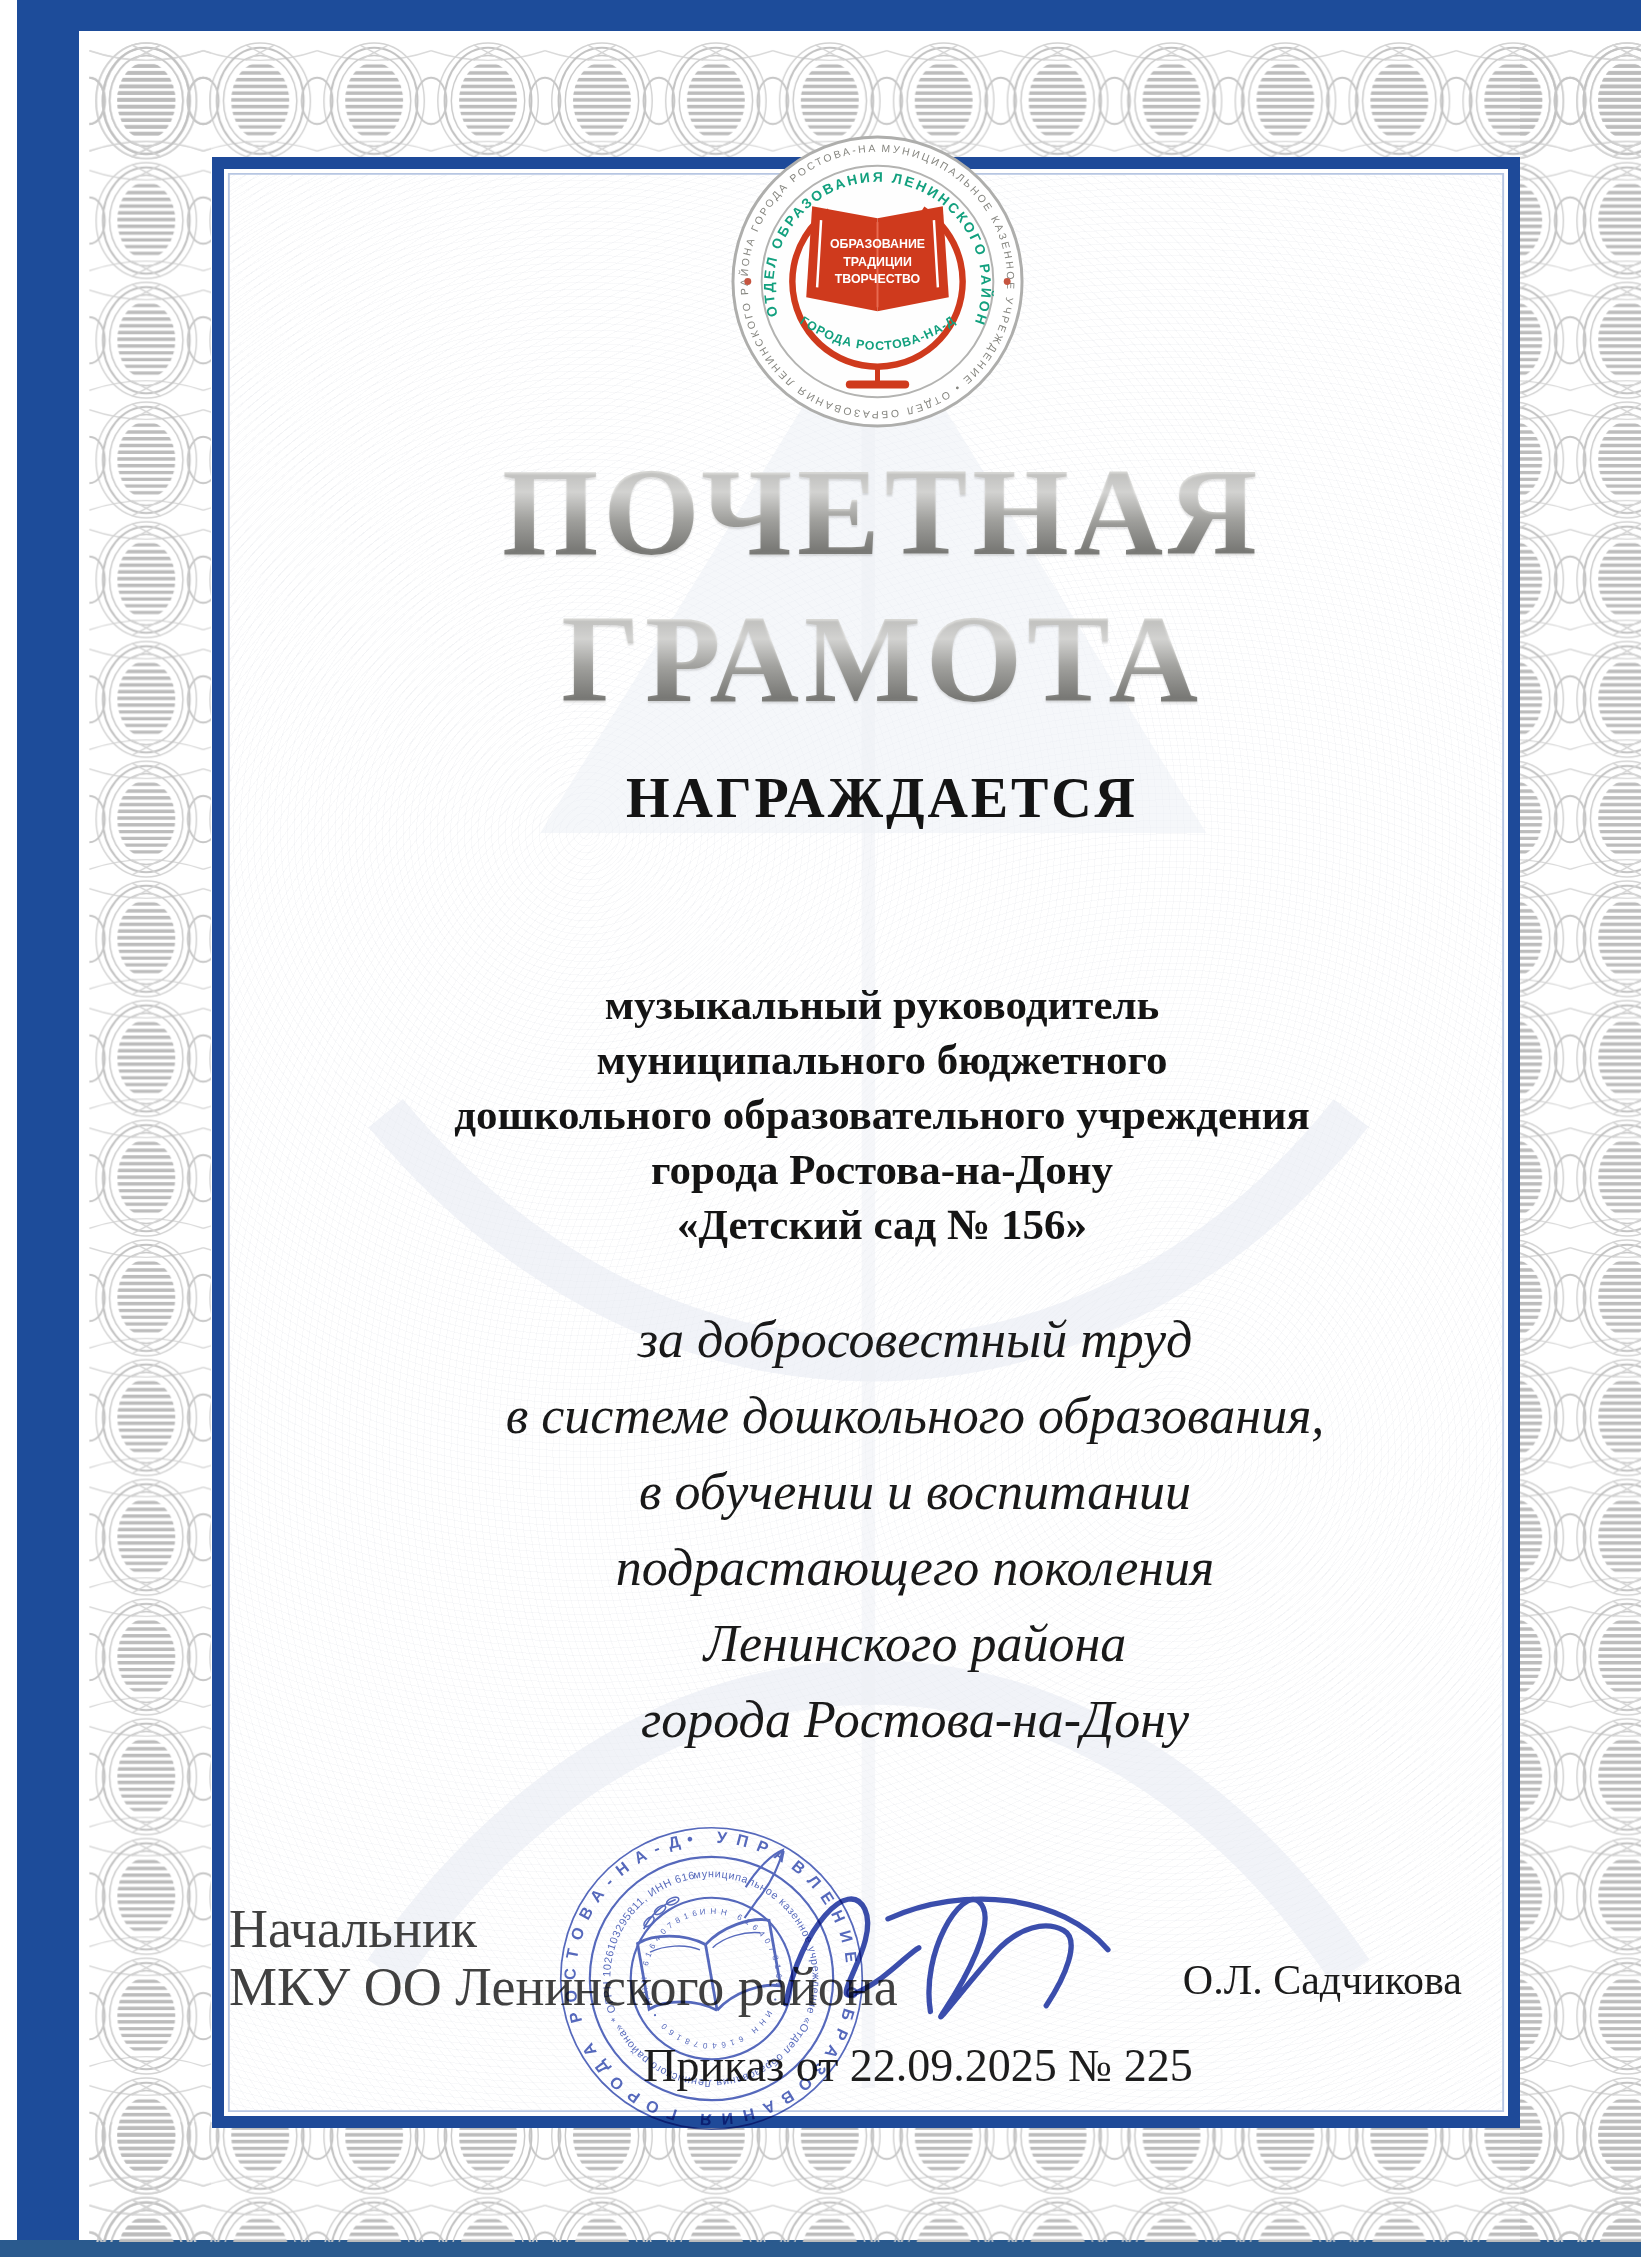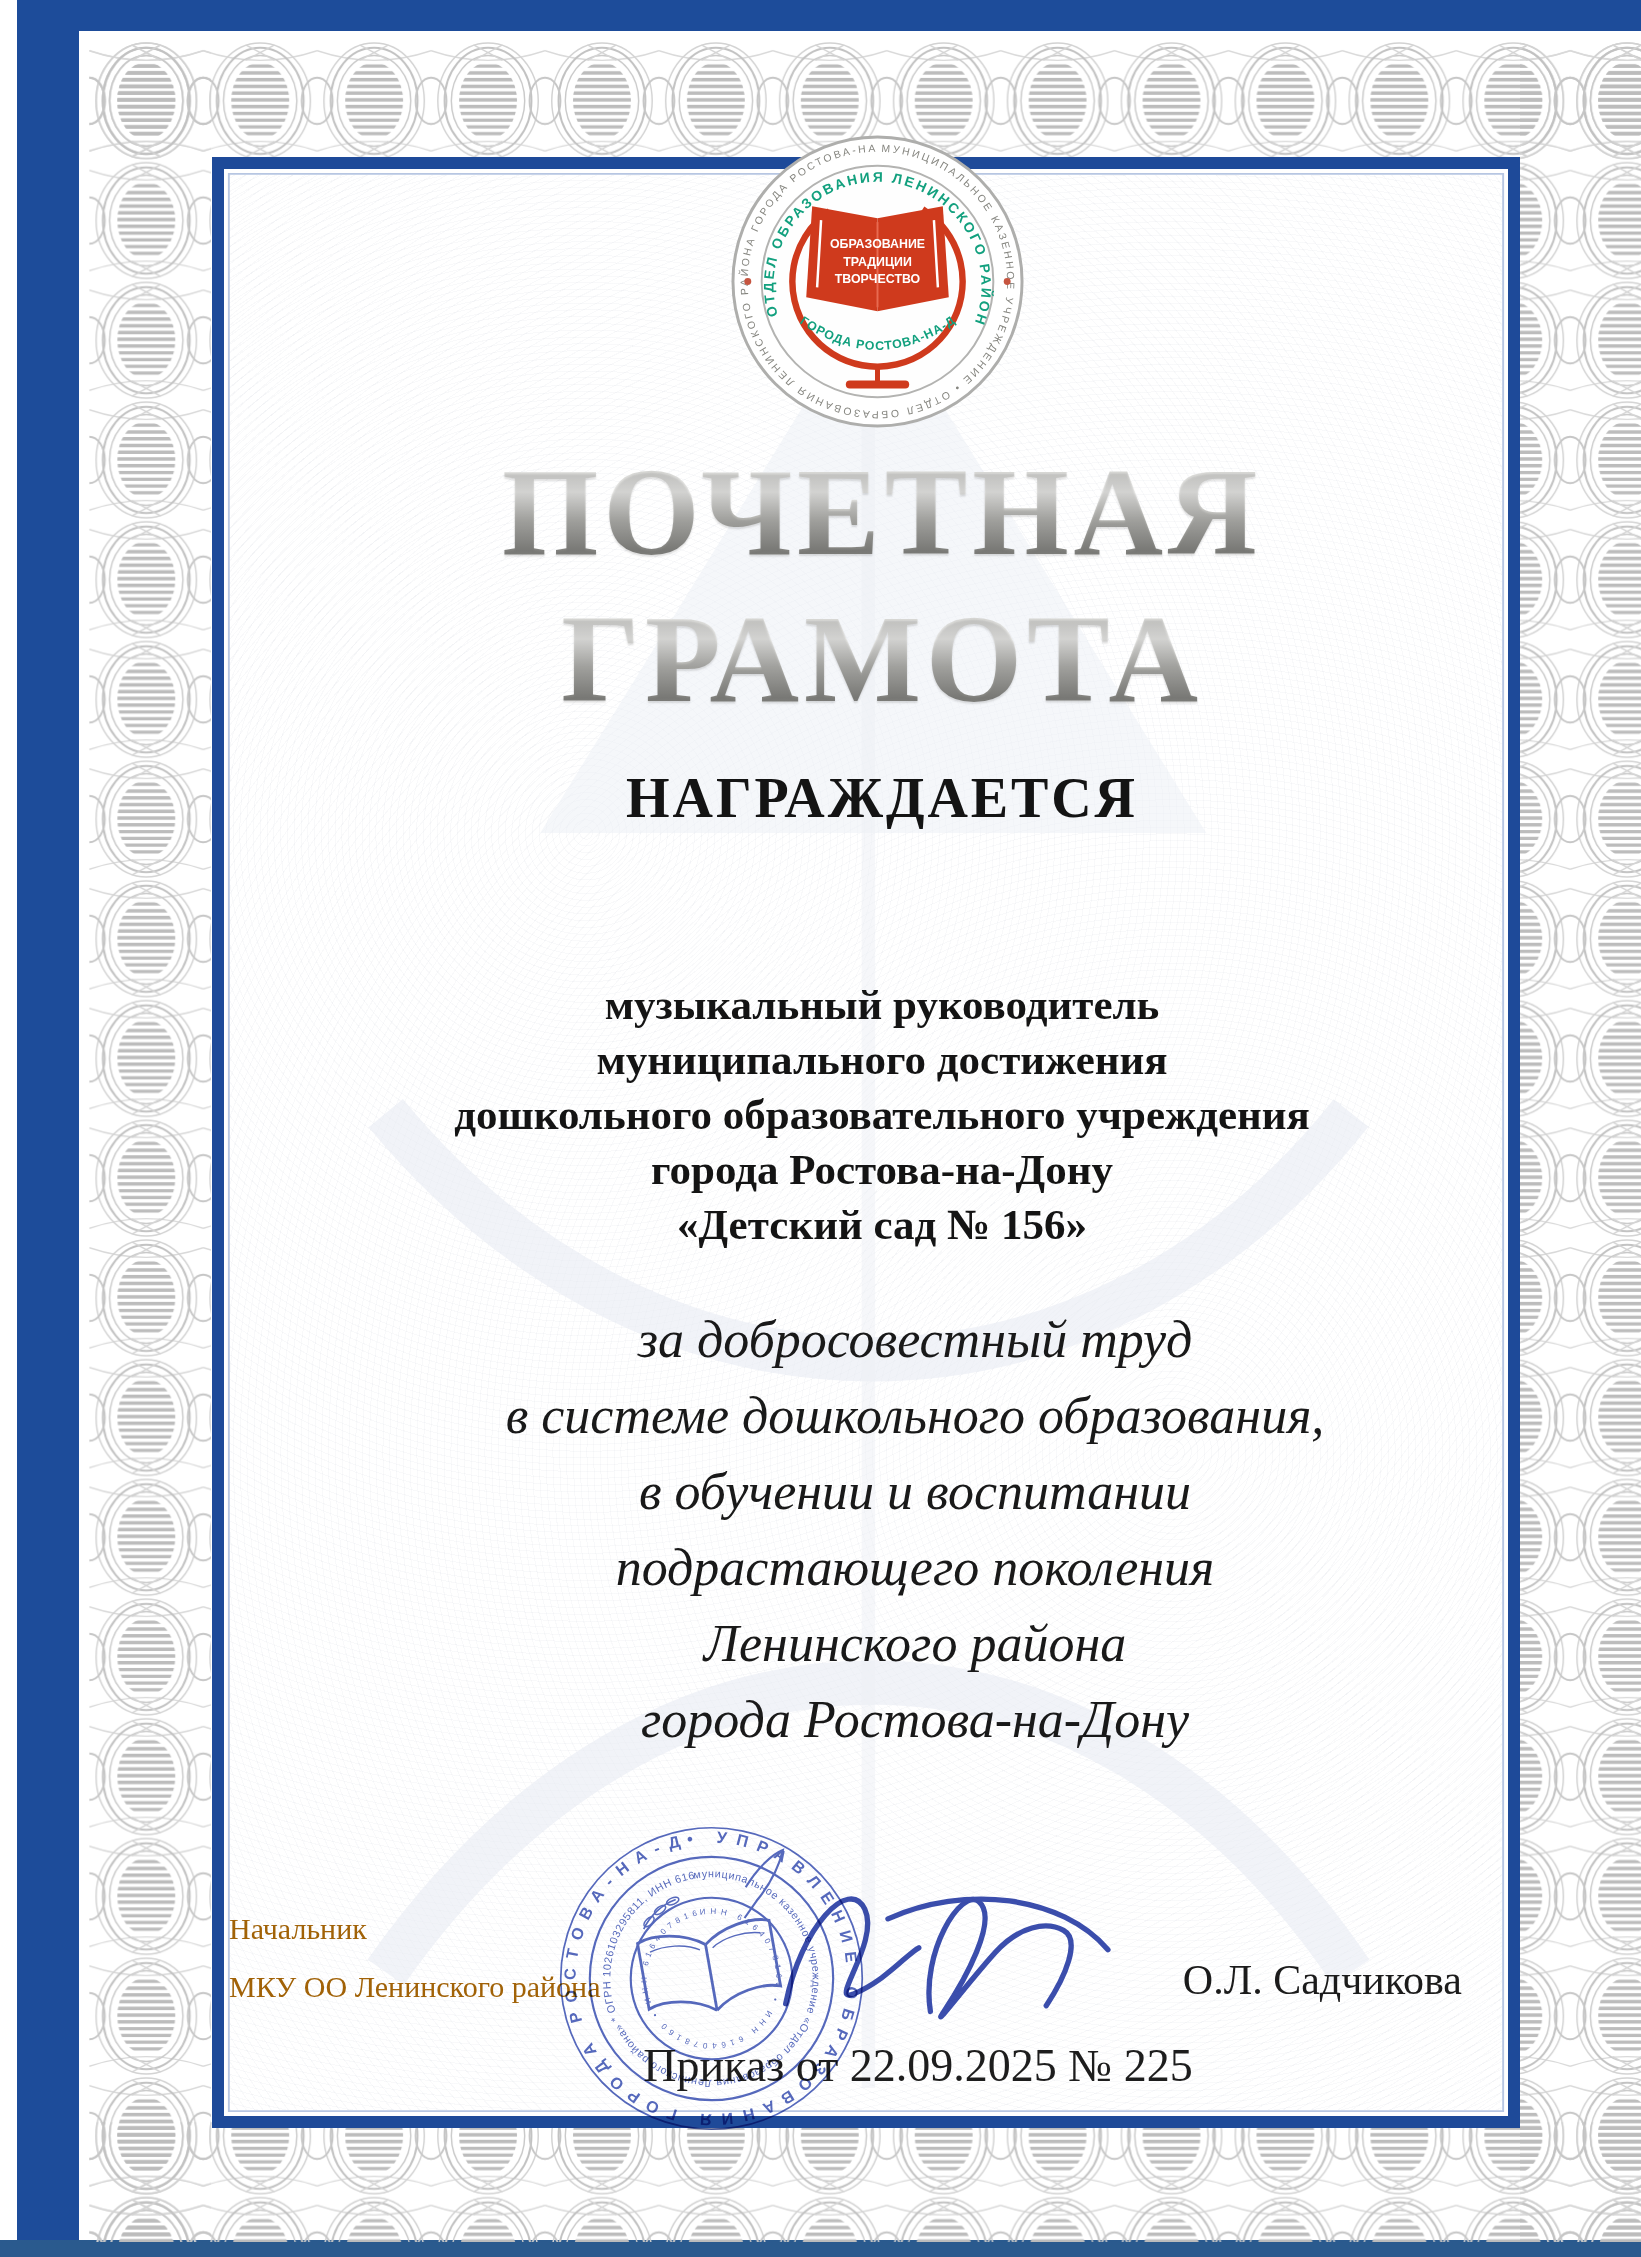--- a/index.html
+++ b/index.html
@@ -28,21 +28,21 @@
   .cblock{position:absolute;left:212px;width:1340px;text-align:center;color:#141414;}
   .title{top:439px;}
   .title .t-line{display:block;font-size:124px;font-weight:bold;line-height:147px;letter-spacing:4.8px;
     background:linear-gradient(180deg,#a3a39f 0%,#cdcdca 16%,#f0f0ee 36%,#b3b3af 55%,#82827e 76%,#a6a6a2 100%);
     -webkit-background-clip:text;background-clip:text;color:transparent;
     text-shadow:0 1.9px 1.9px rgba(80,80,80,0.18);}
   .awarded{top:766px;font-size:56px;font-weight:bold;letter-spacing:2.9px;}
   .name{top:850px;font-size:73px;font-weight:bold;font-style:italic;}
   .position{top:977px;font-size:43px;font-weight:bold;line-height:55px;}
   .reason{top:1302px;font-size:52px;font-style:italic;line-height:76px;color:#191919;padding-left:33px;}
-  .sig-left{position:absolute;left:229px;top:1900px;font-size:30px;line-height:58px;color:#a16207;}
+  .sig-left{position:absolute;left:229px;top:1900px;font-size:54px;line-height:58px;color:#404040;}
   .sig-right{position:absolute;right:179px;top:1956px;font-size:42px;color:#1b1b1b;}
   .order{top:2039px;font-size:46px;color:#1d1d1d;margin-left:36px;}
   .order-wrap{z-index:6;}
   
   .stamp{position:absolute;left:550px;top:1817px;mix-blend-mode:multiply;z-index:7;}
   .signature{position:absolute;left:772px;top:1859px;mix-blend-mode:multiply;z-index:8;}
 </style>
 </head>
 <body>
 
@@ -138,21 +138,21 @@
 
   <div class="cblock title">
     <span class="t-line">ПОЧЕТНАЯ</span>
     <span class="t-line">ГРАМОТА</span>
   </div>
 
   <div class="cblock awarded">НАГРАЖДАЕТСЯ</div>
 
   <div class="cblock position">
     <div>музыкальный руководитель</div>
-    <div>муниципального достижения</div>
+    <div>муниципального бюджетного</div>
     <div>дошкольного образовательного учреждения</div>
     <div>города Ростова-на-Дону</div>
     <div>«Детский сад № 156»</div>
   </div>
 
   <div class="cblock reason">
     <div>за добросовестный труд</div>
     <div>в системе дошкольного  образования,</div>
     <div>в обучении и воспитании</div>
     <div>подрастающего поколения</div>

